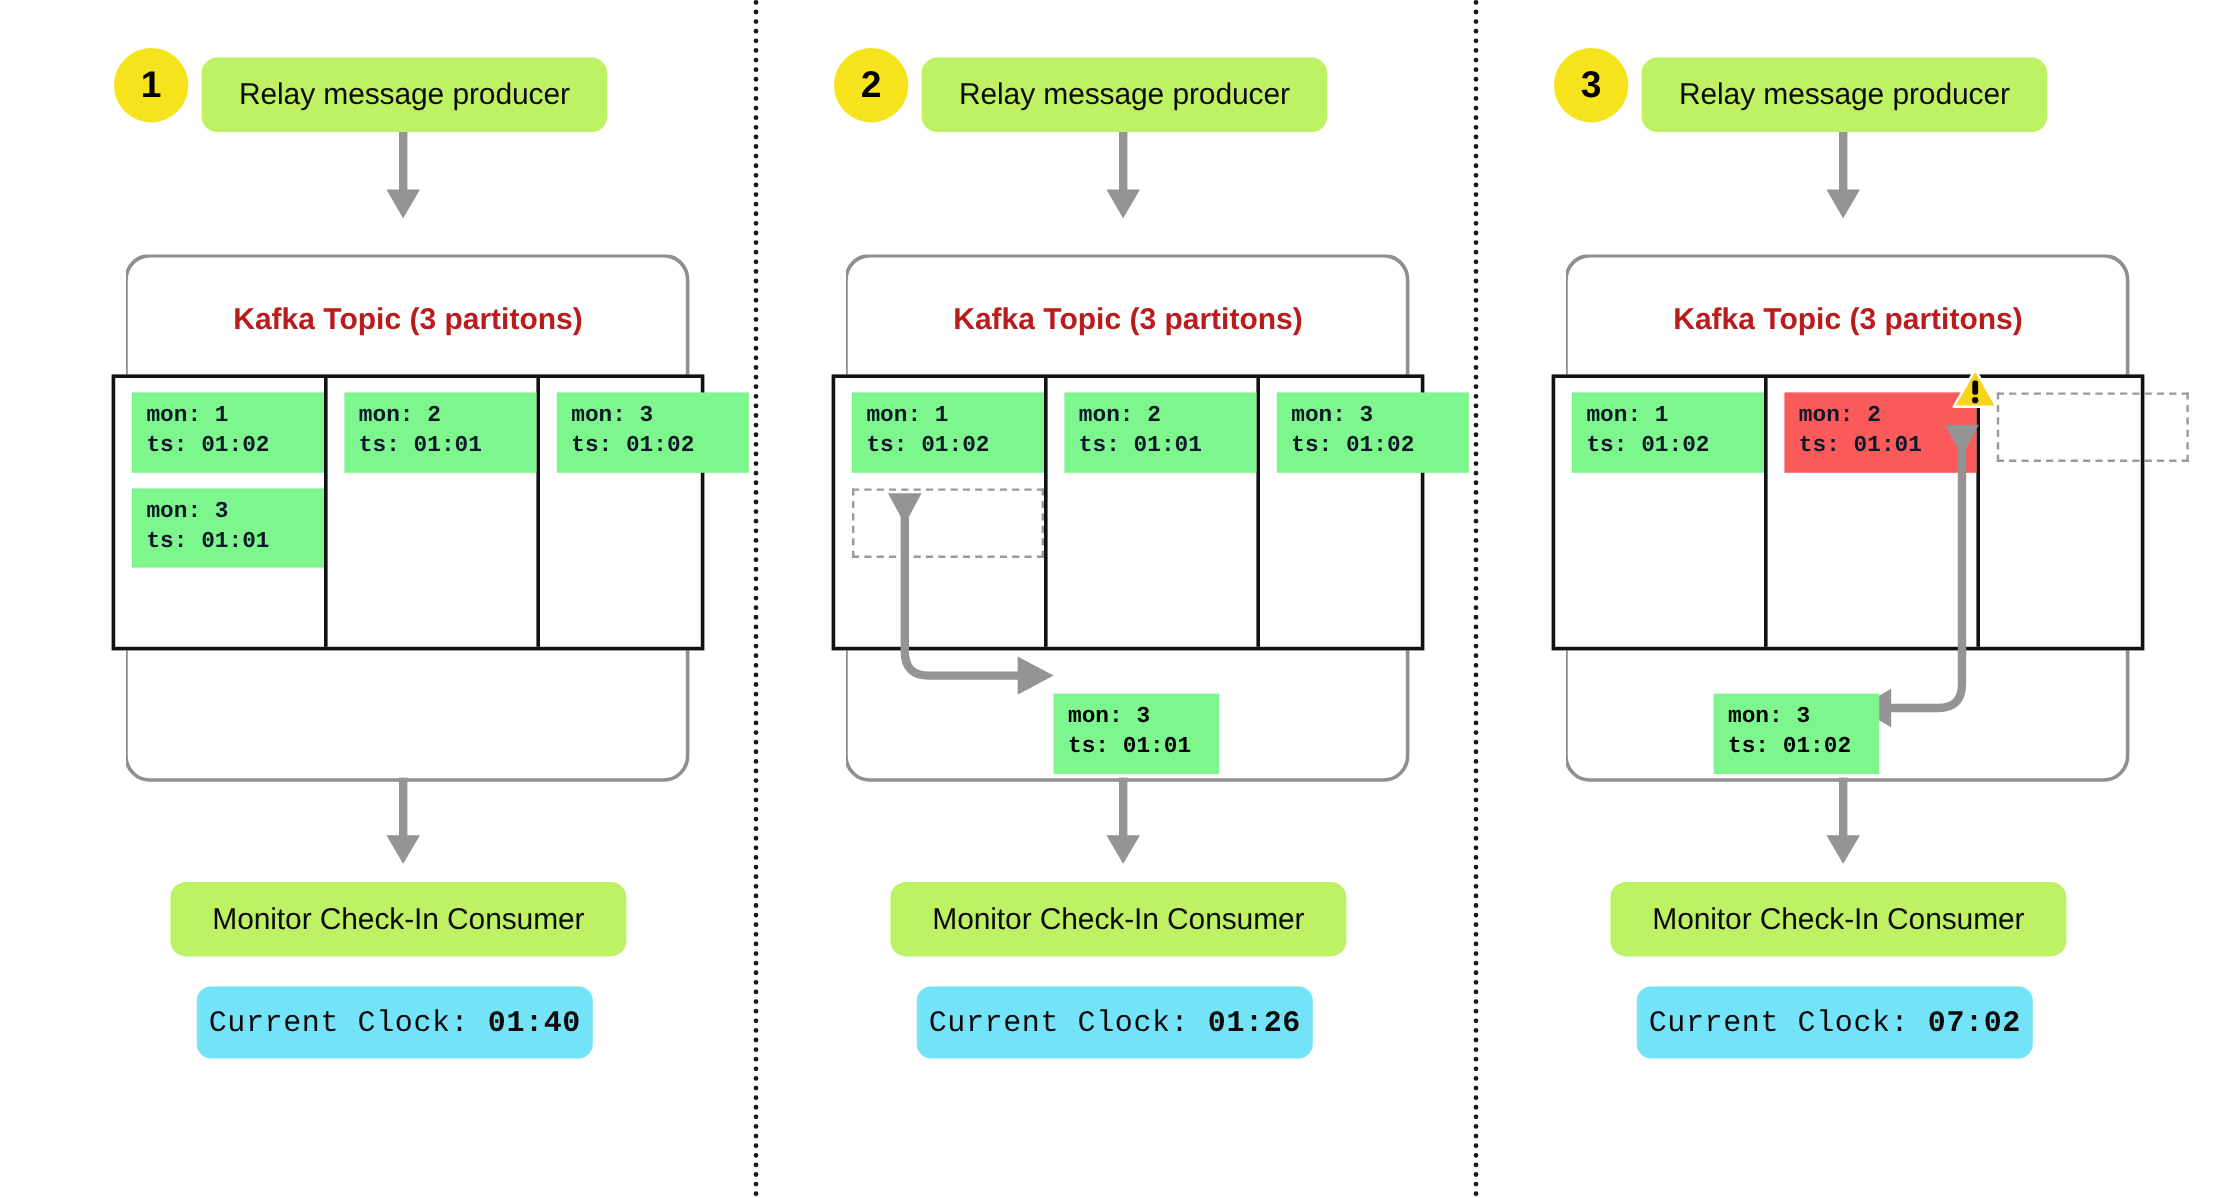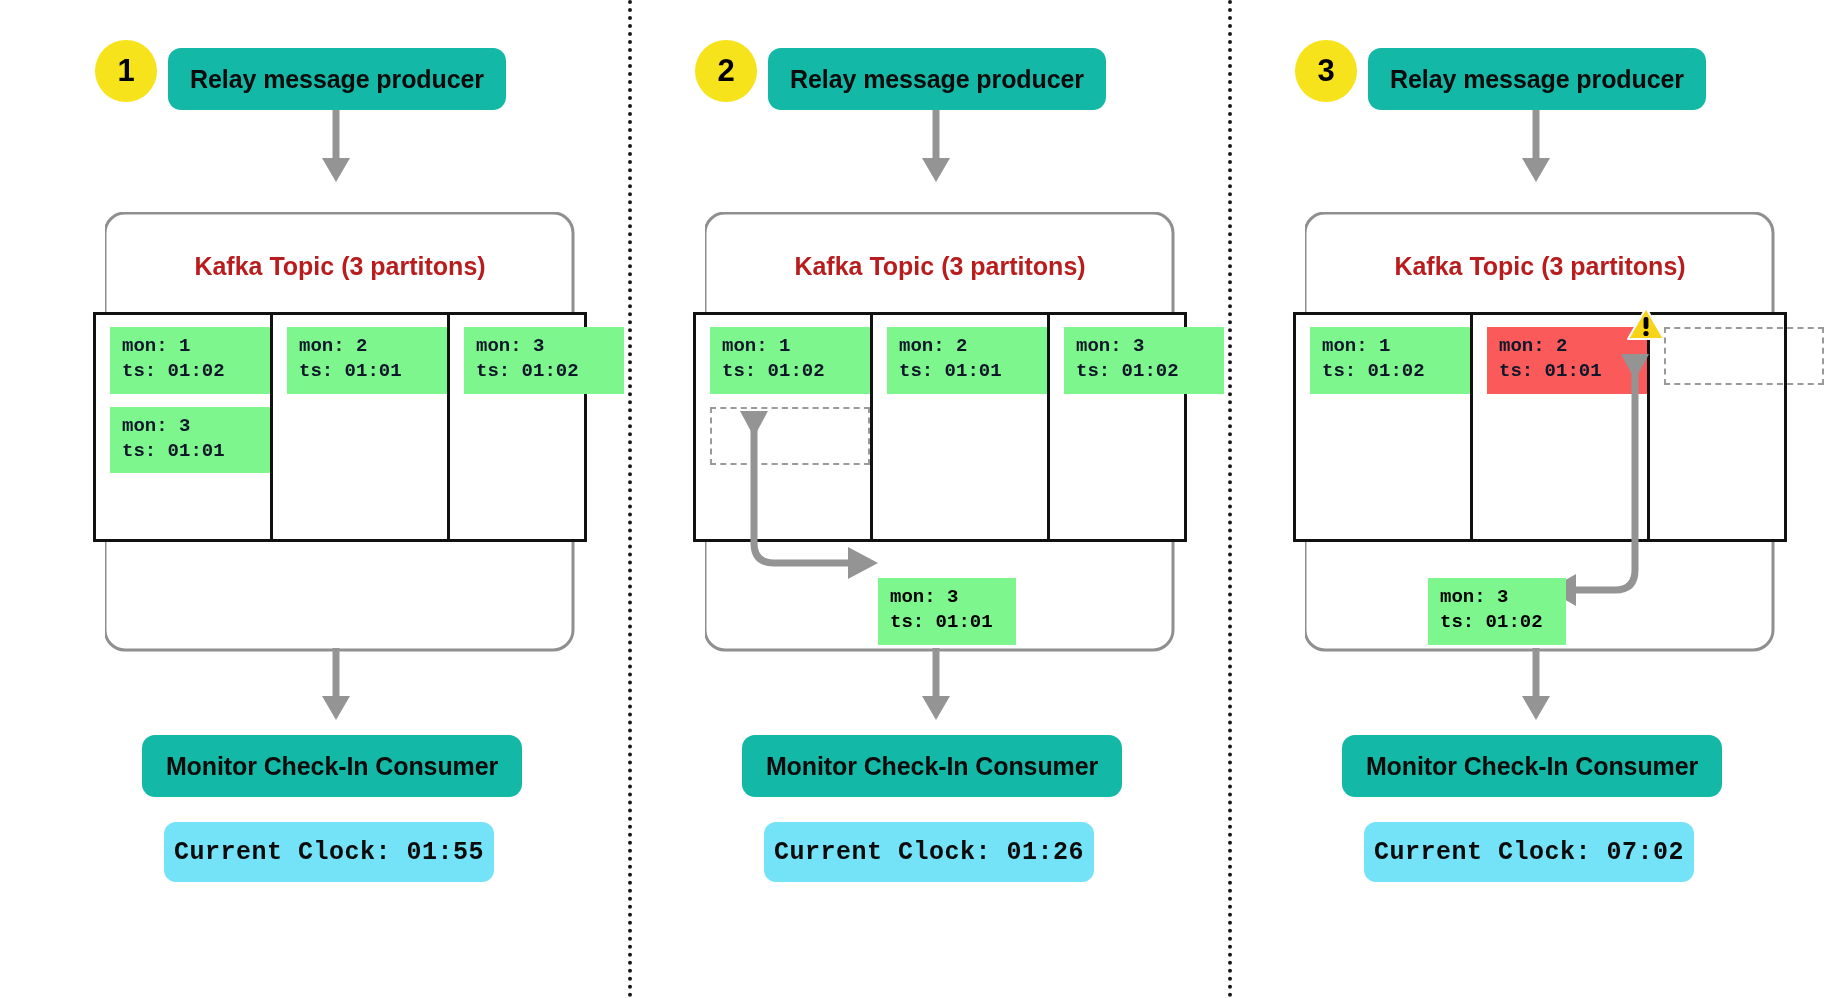--- a/index.html
+++ b/index.html
@@ -27,24 +27,24 @@
     width:62px;height:62px;border-radius:50%;
     background:#F7E31C;
     display:flex;align-items:center;justify-content:center;
     font-size:31px;font-weight:bold;color:#000;
     font-family:"Liberation Sans", sans-serif;
   }
 
   
   .greybox{
     position:absolute;
-    background:#14b8a6;
+    background:#bef264;
     border-radius:13px;
     display:flex;align-items:center;justify-content:center;
-    font-size:25px;font-weight:bold;color:#0b0b0b;
+    font-size:25px;font-weight:normal;color:#0b0b0b;
     letter-spacing:-0.1px;
   }
 
   
   .kafka-wrap{position:absolute;}
   .kafka-wrap svg{display:block;}
   .kafka-title{
     position:absolute;
     width:100%;text-align:center;
     font-size:25px;font-weight:bold;color:#b91c1c;
@@ -115,21 +115,21 @@
     background:#74E2F7;
     border-radius:12px;
     display:flex;align-items:center;justify-content:center;
     font-family:"Liberation Mono", monospace;
     font-size:25px;
     color:#0b0b0b;
     letter-spacing:0.5px;
     white-space:pre;
   }
   .clock b{font-weight:bold;}
-  .clock .lbl{font-weight:700;}
+  .clock .lbl{font-weight:400;}
 
   
   .arrow-svg{position:absolute;overflow:visible;pointer-events:none;}
 </style>
 </head>
 <body>
 
 <div class="stage">
 
   <div class="divider" style="left:628px;"></div>
@@ -179,21 +179,21 @@
       </div>
 
     <svg class="arrow-svg" style="left:316px;top:648px;" width="40" height="80">
       <line x1="20" y1="0" x2="20" y2="52" stroke="#949494" stroke-width="7"></line>
       <polygon points="6,48 34,48 20,72" fill="#949494"></polygon>
     </svg>
 
     <div class="greybox" style="left:142px;top:735px;width:380px;height:62px;">Monitor Check-In Consumer</div>
 
     <div class="clock" style="left:164px;top:822px;width:330px;height:60px;">
-      <span class="lbl">Current Clock: </span><b>01:55</b>
+      <span class="lbl">Current Clock: </span><b>01:40</b>
     </div>
   </div>
 
   <div class="panel" id="panel-2" style="left:600px;">
 
     <div class="badge" style="left:95px;top:40px;">2</div>
 
     <div class="greybox" style="left:168px;top:48px;width:338px;height:62px;">Relay message producer</div>
 
     <svg class="arrow-svg" style="left:316px;top:110px;" width="40" height="80">

